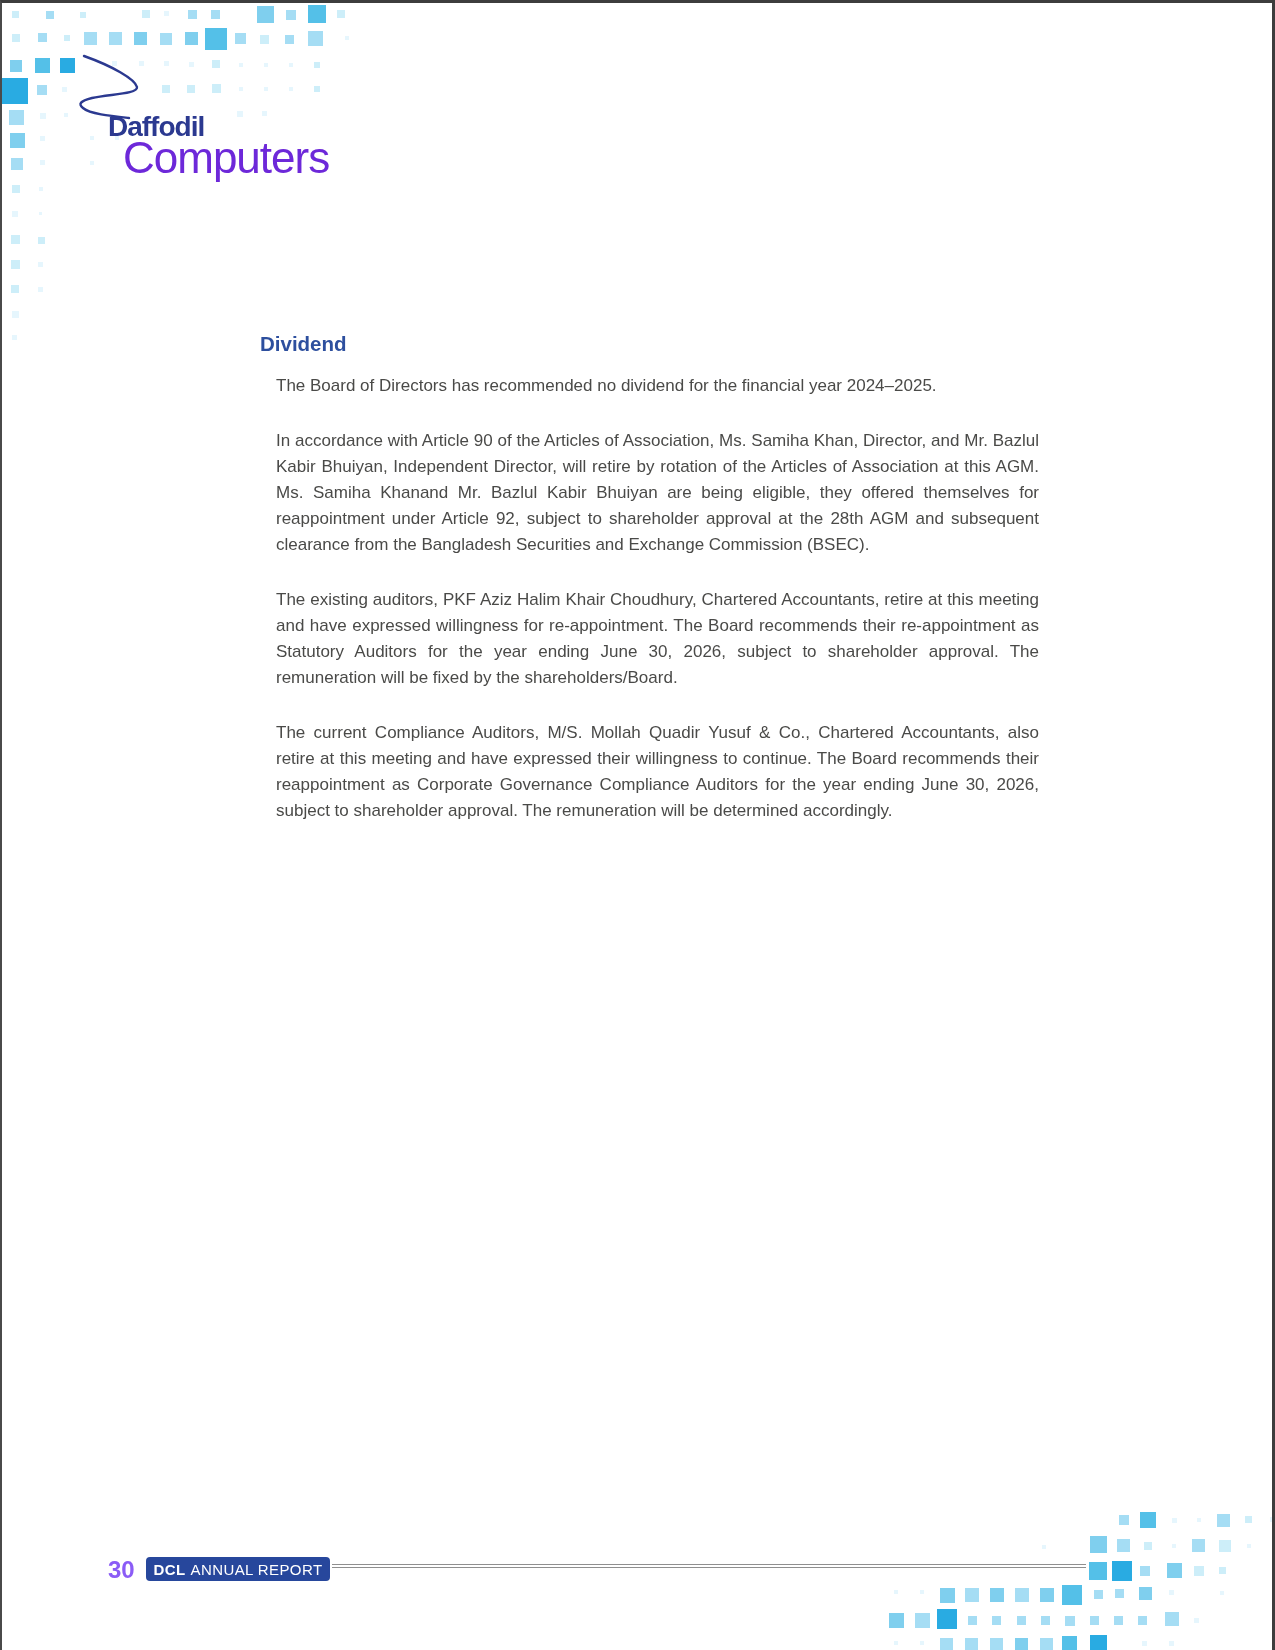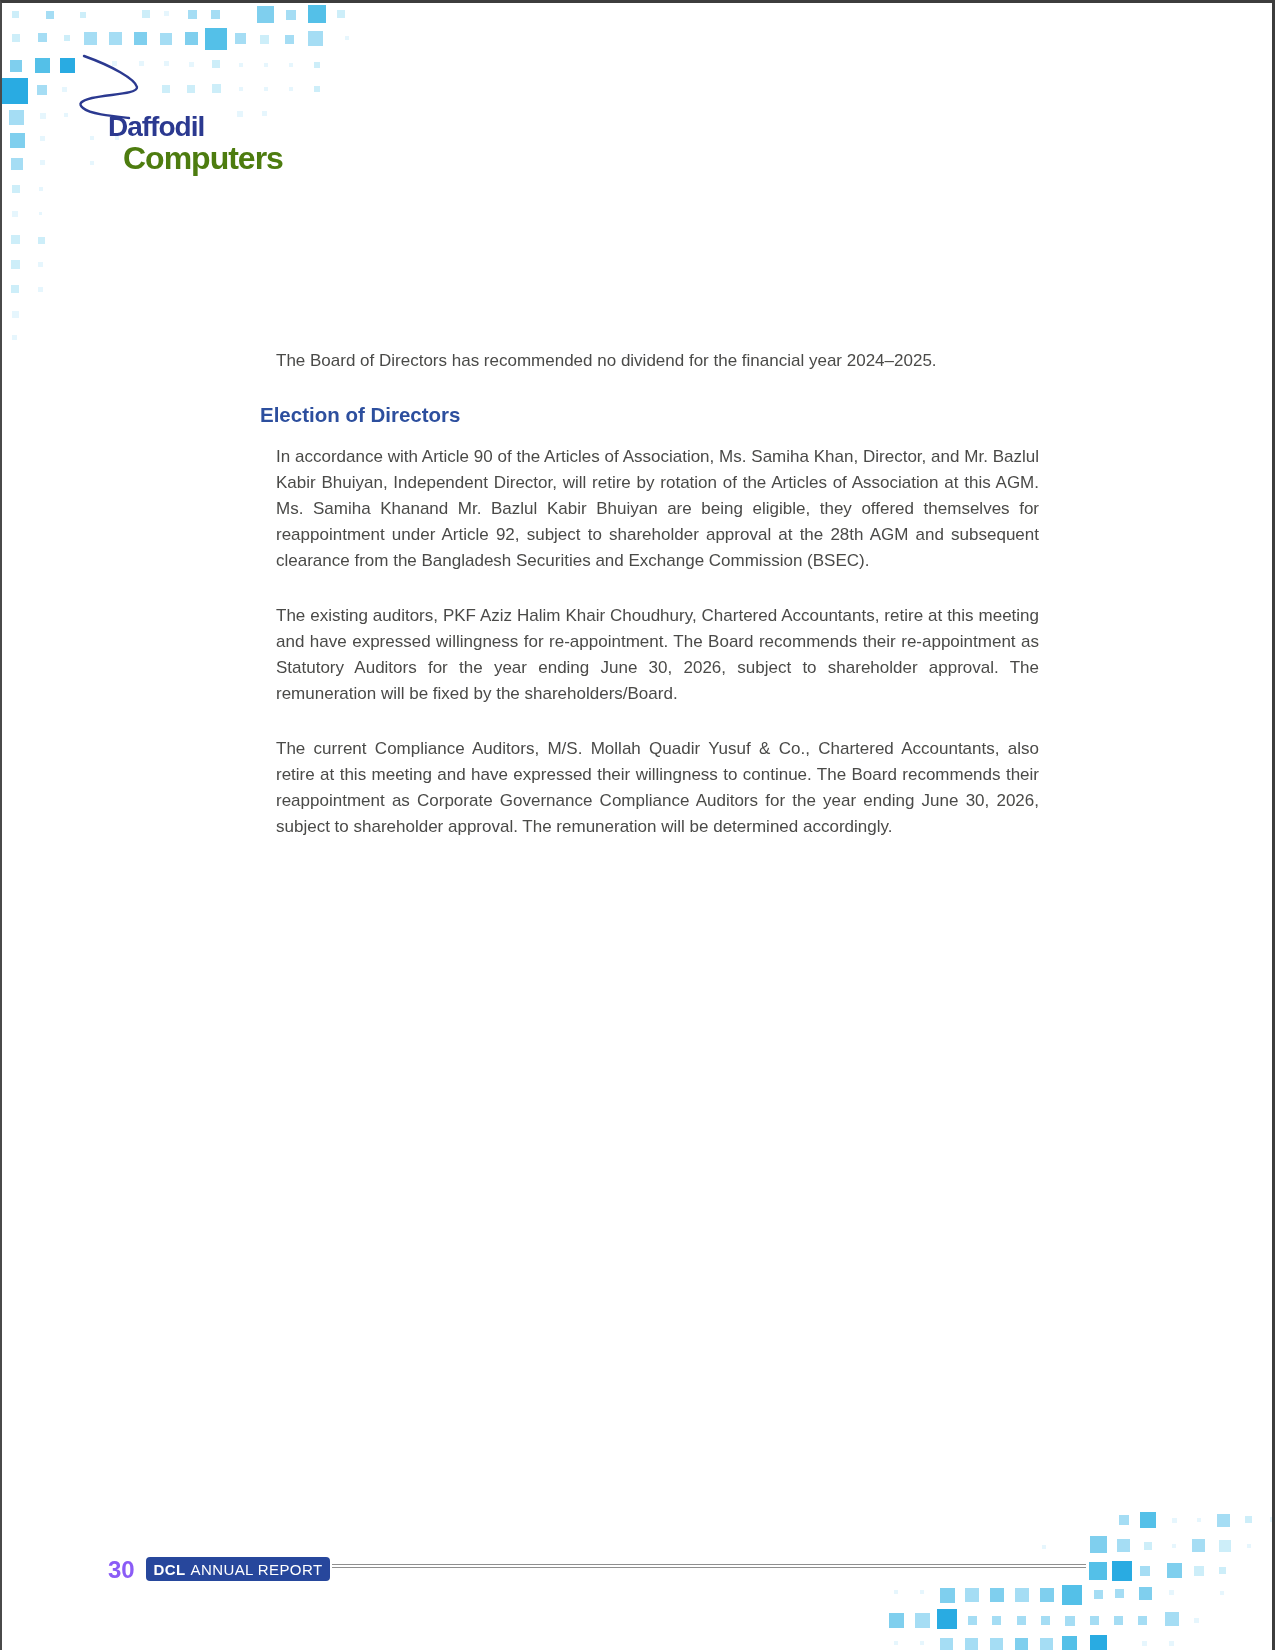--- a/index.html
+++ b/index.html
@@ -15,22 +15,22 @@
     font-family:"Liberation Sans", sans-serif;
   }
   
   .pattern{position:absolute;left:0;top:0;width:1275px;height:1650px;pointer-events:none;}
   .pattern div{position:absolute;}
   
   .logo{position:absolute;left:0;top:0;width:340px;height:200px;}
   .logo-swoosh{position:absolute;left:60px;top:45px;}
   .logo-line1{position:absolute;left:106px;top:108px;font-size:28px;font-weight:700;
               letter-spacing:-1px;color:#2b3990;line-height:32px;}
-  .logo-line2{position:absolute;left:121px;top:139px;font-size:32px;font-weight:700;
-              letter-spacing:-1px;color:#4d7c0f;line-height:32px;}
+  .logo-line2{position:absolute;left:121px;top:139px;font-size:44px;font-weight:400;
+              letter-spacing:-1px;color:#6d28d9;line-height:32px;}
   
   .content{position:absolute;left:258px;top:329px;width:795px;color:#4a4a48;}
   .content section{margin:0 0 0 0;}
   .content section + section{margin-top:29px;}
   .content h2{
     margin:0 0 9px 0;
     font-size:20.5px;line-height:1.2;font-weight:700;color:#2d4f9e;
   }
   .content p{
     margin:16px;
@@ -195,24 +195,24 @@
   <div class="logo">
     <svg class="logo-swoosh" width="80" height="78" viewBox="0 0 80 78">
       <path d="M 22,8 C 50,18 73,31 75,39 C 76,46 48,46 30,50 C 18,53 16,56 21,60 C 28,66 48,68 67,70" fill="none" stroke="#2b3990" stroke-width="2.4" stroke-linecap="round"></path>
     </svg>
     <div class="logo-line1">Daffodil</div>
     <div class="logo-line2">Computers</div>
   </div>
 
   <main class="content">
     <section>
+      <h2>Dividend</h2>
       <p>The Board of Directors has recommended no dividend for the financial year 2024–2025.</p>
     </section>
     <section>
-      <h2>Election of Directors</h2>
       <p>In accordance with Article 90 of the Articles of Association, Ms. Samiha Khan, Director, and Mr. Bazlul Kabir Bhuiyan, Independent Director, will retire by rotation of the Articles of Association at this AGM. Ms. Samiha Khanand Mr. Bazlul Kabir Bhuiyan are being eligible, they offered themselves for reappointment under Article 92, subject to shareholder approval at the 28th AGM and subsequent clearance from the Bangladesh Securities and Exchange Commission (BSEC).</p>
     </section>
     <section>
       <p>The existing auditors, PKF Aziz Halim Khair Choudhury, Chartered Accountants, retire at this meeting and have expressed willingness for re-appointment. The Board recommends their re-appointment as Statutory Auditors for the year ending June 30, 2026, subject to shareholder approval. The remuneration will be fixed by the shareholders/Board.</p>
     </section>
     <section>
       <p>The current Compliance Auditors, M/S. Mollah Quadir Yusuf &amp; Co., Chartered Accountants, also retire at this meeting and have expressed their willingness to continue. The Board recommends their reappointment as Corporate Governance Compliance Auditors for the year ending June 30, 2026, subject to shareholder approval. The remuneration will be determined accordingly.</p>
     </section>
   </main>
 

